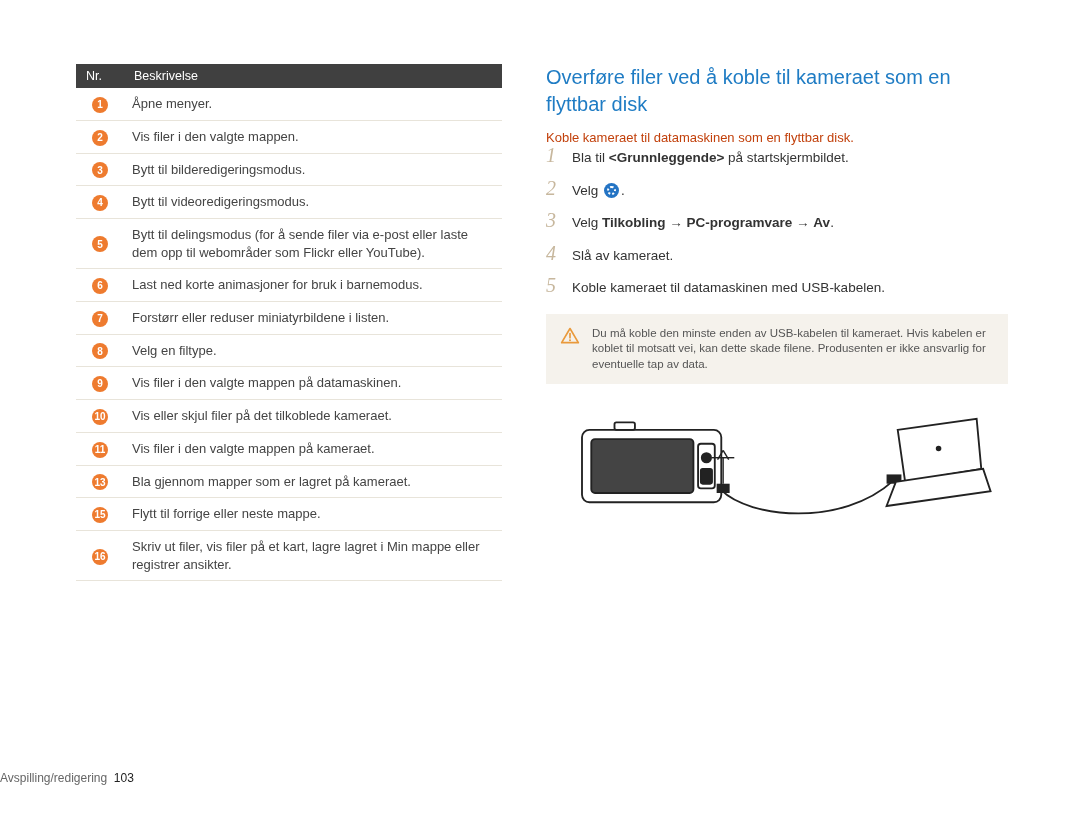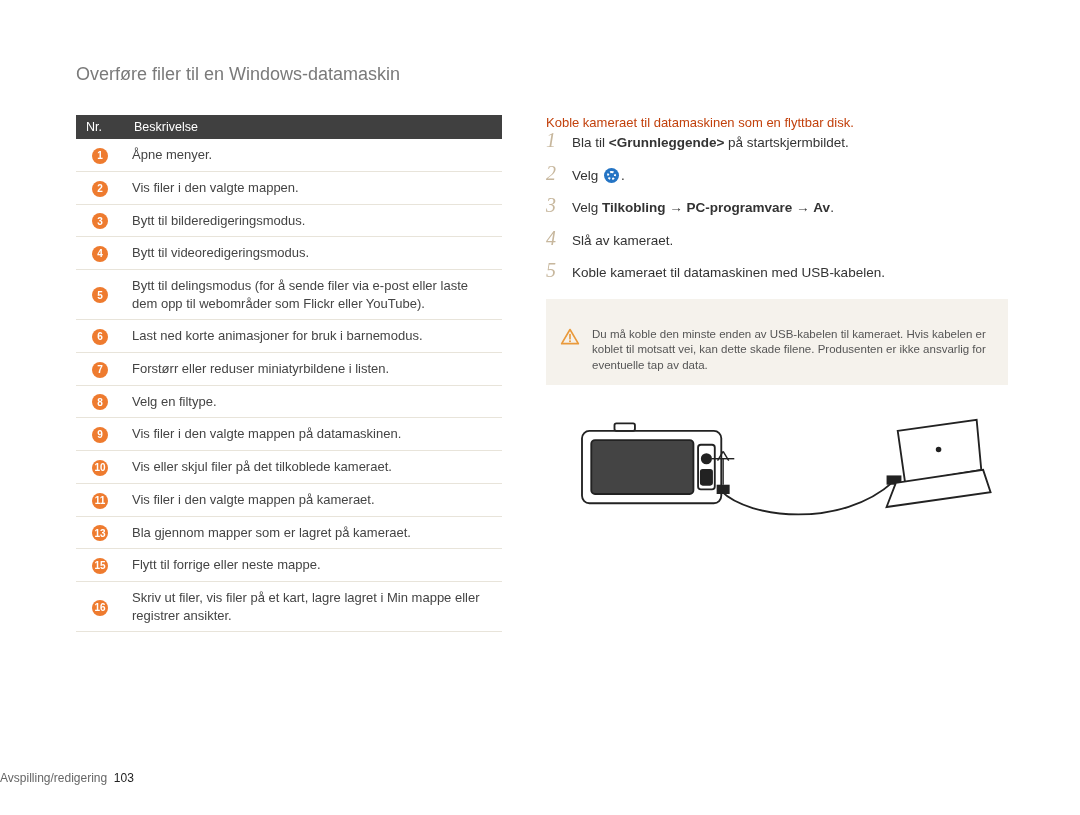--- a/index.html
+++ b/index.html
@@ -110,21 +110,21 @@
   .gear-icon::after{
     content:"";
     position:absolute;
     inset:3px;
     border-radius:50%;
     border:2px dotted #fff;
   }
 
   .note-box {
     background: #f5f2ec;
-    padding: 28px 14px 12px 14px;
+    padding: 12px 14px 12px 14px;
     margin-top: 16px;
     display: flex;
     gap: 12px;
     font-size: 11.5px;
     color: #555;
     line-height: 1.35;
   }
   .note-icon {
     flex: none;
     width: 20px; height: 20px;
@@ -147,21 +147,20 @@
     text-align: left;
     font-size: 12px;
     color: #666;
   }
   .footer .pn { color:#222; }
 </style>
 </head>
 <body>
 
 <div class="page">
-  <div class="page-title">Overføre filer til en Windows-datamaskin</div>
 
   <div class="columns">
     <div class="left-col">
       <table class="desc-table">
         <thead>
           <tr>
             <th class="nr">Nr.</th>
             <th>Beskrivelse</th>
           </tr>
         </thead>
@@ -220,20 +219,21 @@
             </tr>
             <tr>
               <td class="num-cell"><span class="num-badge">16</span></td>
               <td>Skriv ut filer, vis filer på et kart, lagre lagret i Min mappe eller registrer ansikter.</td>
             </tr>
           </tbody>
       </table>
     </div>
 
     <div class="right-col">
+      <div class="section-heading">Overføre filer ved å koble til kameraet som en flyttbar disk</div>
       <div class="intro-text">Koble kameraet til datamaskinen som en flyttbar disk.</div>
 
       <ol class="step-list">
         <li class="step-item">
           <span class="step-num">1</span>
           <span class="step-text">
             <span>Bla til </span><b>&lt;Grunnleggende&gt;</b><span> på startskjermbildet.</span>
           </span>
         </li>
         <li class="step-item">

